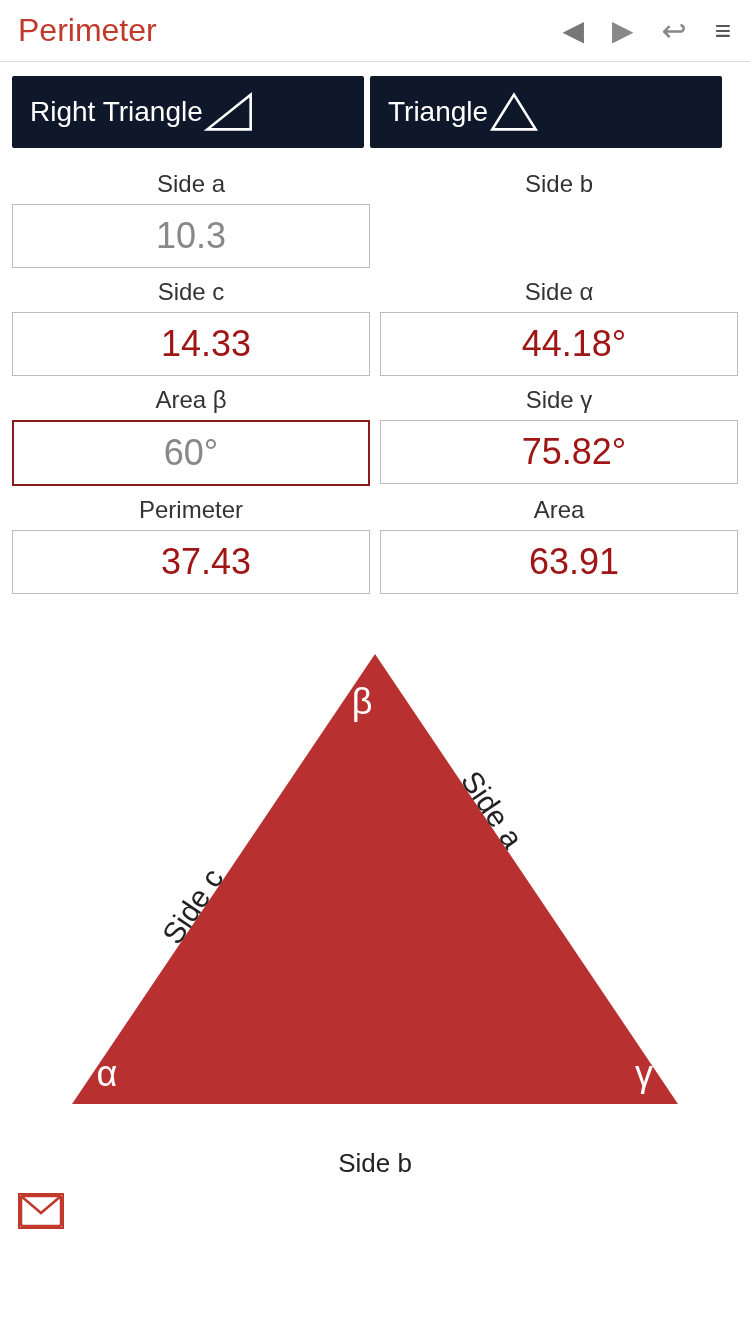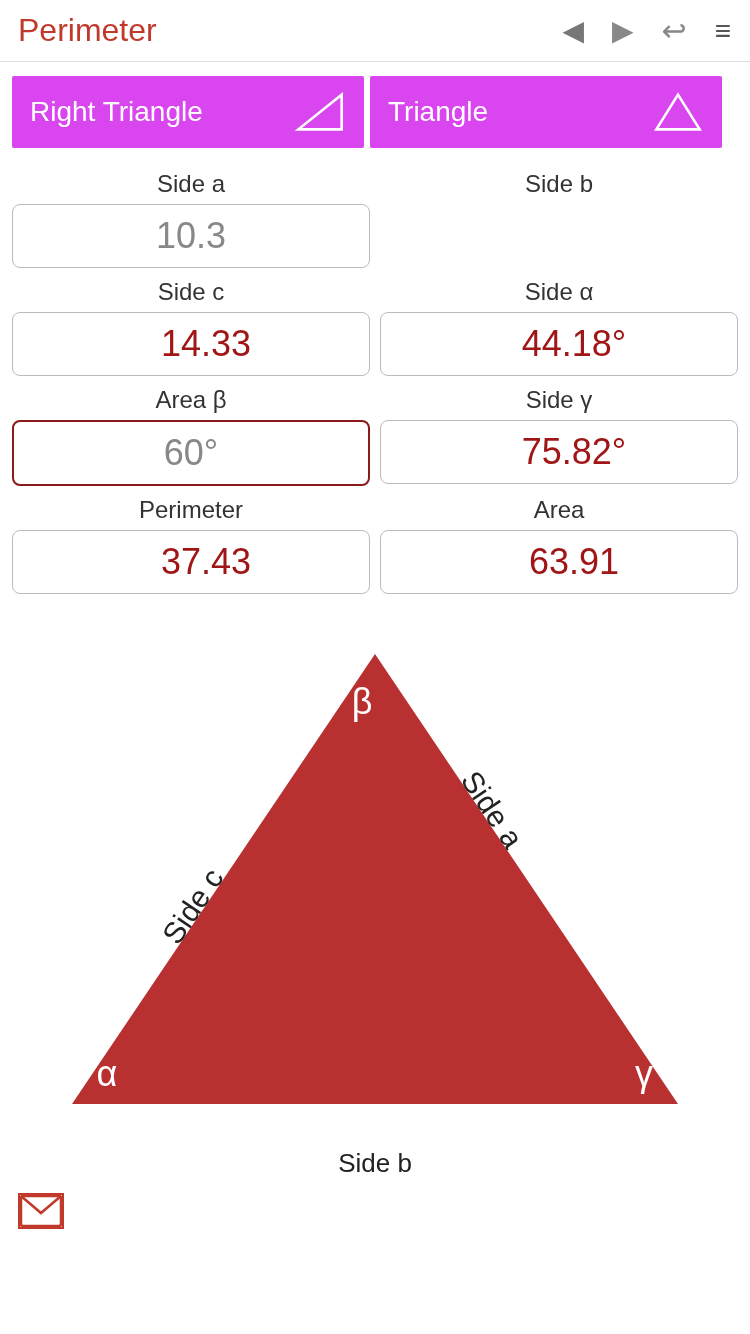--- a/index.html
+++ b/index.html
@@ -49,25 +49,24 @@
     }
 
     
     .shape-tabs {
       display: flex;
       gap: 0;
       margin: 14px 12px 0 12px;
     }
     .shape-tab {
       flex: 1;
-      background: #d946ef;
+      background: #0f172a;
       color: #fff;
       display: flex;
       align-items: center;
-      justify-content: space-between;
       padding: 14px 18px;
       font-size: 28px;
       cursor: pointer;
       margin-right: 6px;
       border-radius: 2px;
     }
     .shape-tab:last-child { margin-right: 16px; }
     .shape-tab .tab-icon {
       width: 52px;
       height: 44px;
@@ -86,21 +85,21 @@
       align-items: center;
     }
     .input-label {
       font-size: 24px;
       color: #333;
       margin-bottom: 6px;
     }
     .input-field {
       width: 100%;
       border: 1.5px solid #bbb;
-      border-radius: 8px;
+      border-radius: 0;
       text-align: center;
       font-size: 36px;
       padding: 10px 8px;
       color: #888;
       background: #fff;
       outline: none;
     }
     .input-field.active {
       border: 2.5px solid #8b1a1a;
       color: #888;

